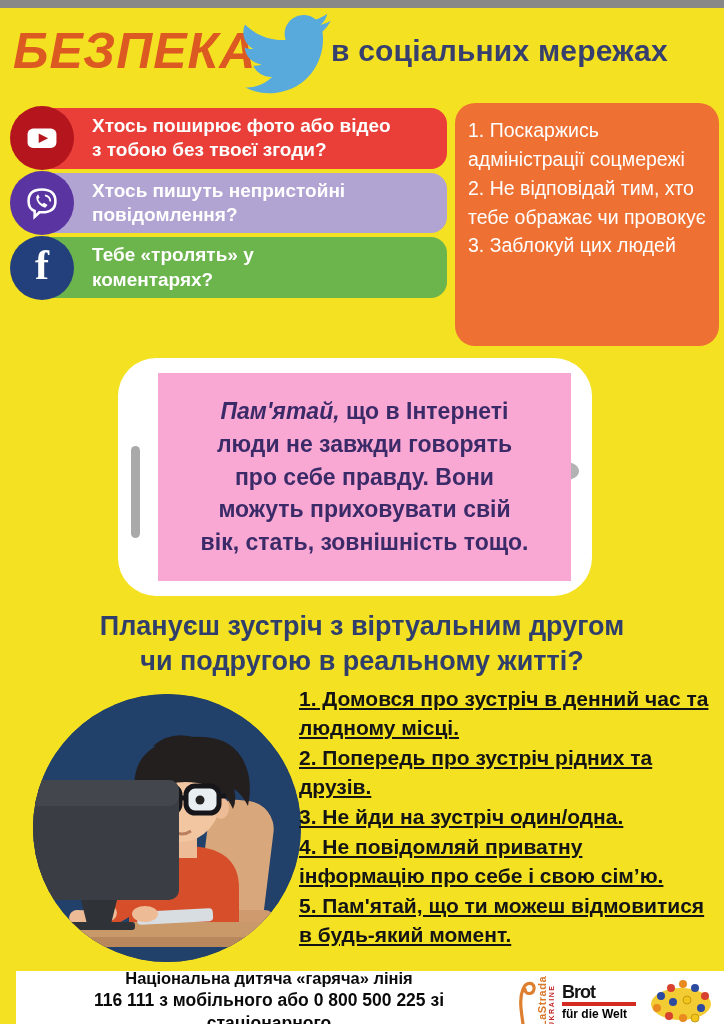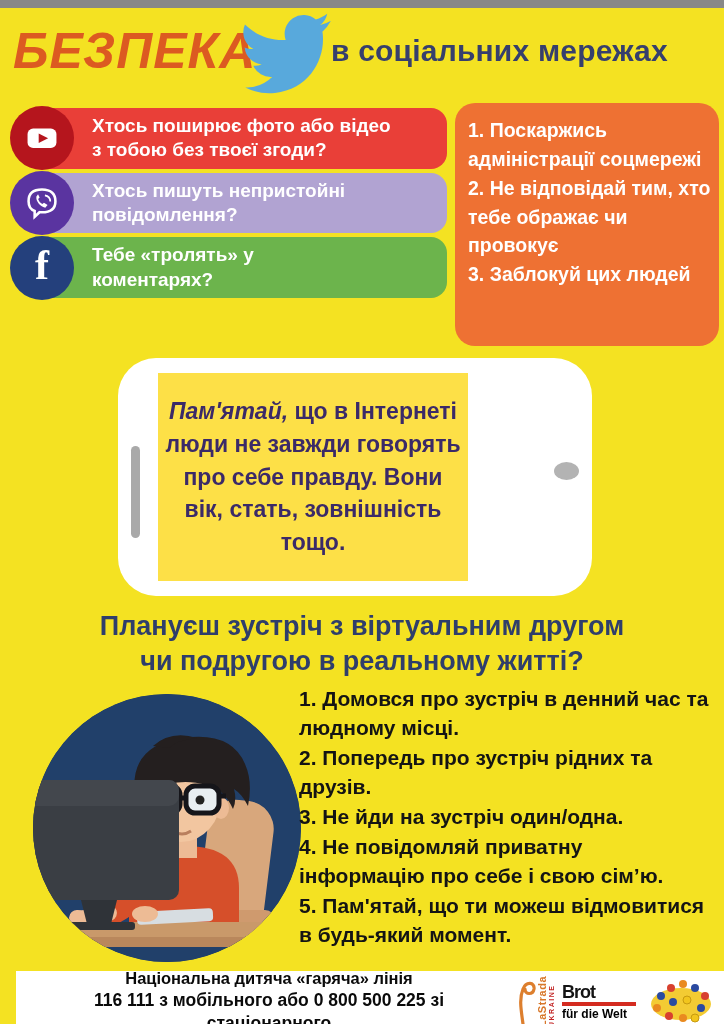--- a/index.html
+++ b/index.html
@@ -44,32 +44,32 @@
   .ic-yt { background:#b5151d; }
   .ic-vb { background:#5a34a0; }
   .ic-fb { background:#24407c; }
   .ic-ig { background:#e2386b; }
   .fb-letter { color:#fff; font-size:42px; font-weight:bold; font-family:"Liberation Serif", serif; margin-top:-4px; }
 
   
   .advice {
     position:absolute; left:455px; top:95px; width:264px; height:243px;
     background:#ee7133; border-radius:20px; padding:13px 12px 0 13px;
-    color:#fff; font-weight:bold; font-size:19.5px; line-height:1.48;
+    color:#fff; font-weight:normal; font-size:19.5px; line-height:1.48;
   }
   .advice-item { width:246px; }
 
   
   .phone {
     position:absolute; left:118px; top:350px; width:474px; height:238px;
     background:#ffffff; border-radius:38px;
   }
   .phone-screen {
-    position:absolute; left:40px; top:15px; width:310px; height:208px;
-    background:#fde047; display:flex; align-items:center; justify-content:center;
+    position:absolute; left:40px; top:15px; width:413px; height:208px;
+    background:#f9a8d4; display:flex; align-items:center; justify-content:center;
   }
   .phone-text {
     width:372px; text-align:center;
     font-size:23px; font-weight:bold; color:#3b2a68; line-height:1.42;
   }
   .phone-lead { font-style:italic; }
   .phone-speaker {
     position:absolute; left:13px; top:88px; width:9px; height:92px;
     background:#a9a9a9; border-radius:5px;
   }
@@ -84,21 +84,21 @@
     color:#2f3e6b; font-size:27px; font-weight:bold; line-height:1.3;
   }
   .boy-circle {
     position:absolute; left:33px; top:686px; width:268px; height:268px;
     border-radius:50%; overflow:hidden; background:#21406a;
   }
   .tips {
     position:absolute; left:299px; top:677px; width:412px;
     color:#141414; font-size:21px; font-weight:bold; line-height:1.38;
   }
-  .tip { margin-bottom:1px; }
+  .tip { margin-bottom:1px;text-decoration:underline; }
 
   
   .footer {
     position:absolute; left:16px; top:963px; width:724px; height:61px;
     background:#ffffff; display:flex; align-items:center;
   }
   .footer-text {
     margin-left:16px; width:474px; text-align:center;
     color:#0a0a0a; font-weight:bold; line-height:1.3;
   }
@@ -173,20 +173,21 @@
   </div>
 
   <div class="phone">
     <div class="phone-speaker"></div>
     <div class="phone-home"></div>
     <div class="phone-screen">
       <div class="phone-text">
         <span class="phone-lead">Пам'ятай,</span><span> що в Інтернеті</span>
         <div>люди не завжди говорять</div>
         <div>про себе правду. Вони</div>
+        <div>можуть приховувати свій</div>
         <div>вік, стать, зовнішність тощо.</div>
       </div>
     </div>
   </div>
 
   <div class="meet-heading">
     <div>Плануєш зустріч з віртуальним другом</div>
     <div>чи подругою в реальному житті?</div>
   </div>
 

